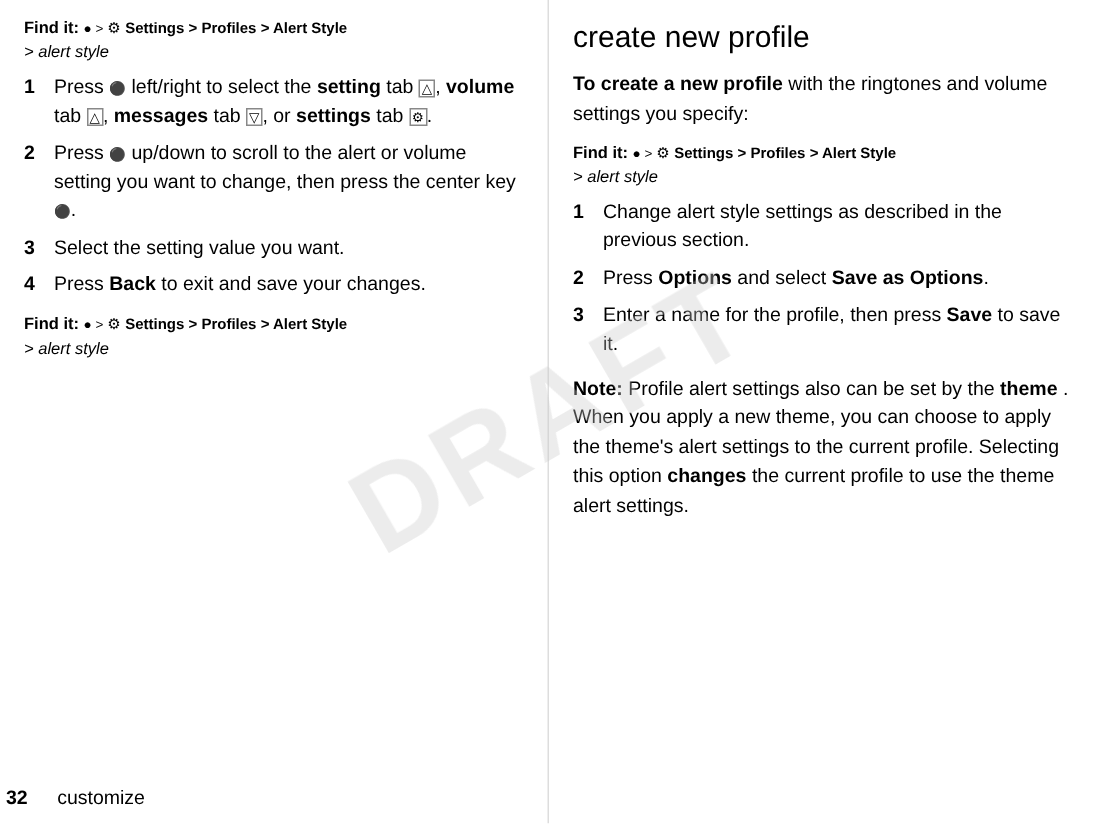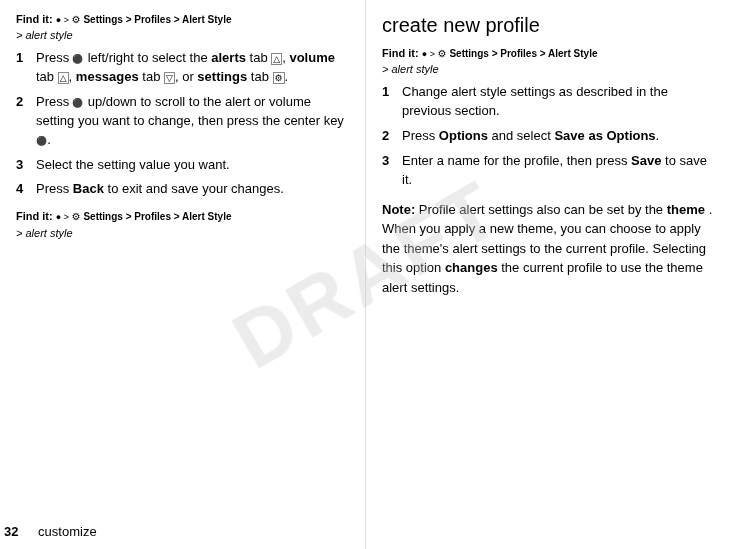--- a/index.html
+++ b/index.html
@@ -149,21 +149,21 @@
     <span style="font-size:10px;">⚙</span>
     <span style="font-size:10px;font-weight:bold;"> Settings &gt; Profiles &gt; Alert Style</span>
   </div>
   <div class="alert-style-line">&gt; alert style</div>
 
   <ol class="numbered-list">
 
     <li>
       <span class="list-number">1</span>
       <span class="list-content">
-        Press <span style="font-size:9px;">⚫</span> left/right to select the <span class="bold-text">alerts</span> tab <span style="font-size:9px;border:1px solid #888;padding:0 1px;">△</span>,
+        Press <span style="font-size:9px;">⚫</span> left/right to select the <span class="bold-text">setting</span> tab <span style="font-size:9px;border:1px solid #888;padding:0 1px;">△</span>,
         <span class="bold-text">volume</span> tab <span style="font-size:9px;border:1px solid #888;padding:0 1px;">△</span>, <span class="bold-text">messages</span> tab <span style="font-size:9px;border:1px solid #888;padding:0 1px;">▽</span>, or <span class="bold-text">settings</span>
         tab <span style="font-size:9px;border:1px solid #888;padding:0 1px;">⚙</span>.
       </span>
     </li>
 
     <li>
       <span class="list-number">2</span>
       <span class="list-content">
         Press <span style="font-size:9px;">⚫</span> up/down to scroll to the alert or volume setting you want to change, then press the center key <span style="font-size:9px;">⚫</span>.
       </span>
@@ -198,20 +198,24 @@
     <span class="page-number">32</span>
     <span class="page-label">customize</span>
   </div>
 
 </div>
 
 <div class="right-column">
 
   <h1 class="section-title">create new profile</h1>
 
+  <div class="intro-text">
+    <span class="bold-text">To create a new profile</span>
+    <span> with the ringtones and volume settings you specify:</span>
+  </div>
 
   <div class="find-it-line">
     <span class="bold-label">Find it:</span>
     <span style="font-size:9px;"> ● &gt; </span>
     <span style="font-size:10px;">⚙</span>
     <span style="font-size:10px;font-weight:bold;"> Settings &gt; Profiles &gt; Alert Style</span>
   </div>
   <div class="alert-style-line">&gt; alert style</div>
 
   <ol class="numbered-list">

